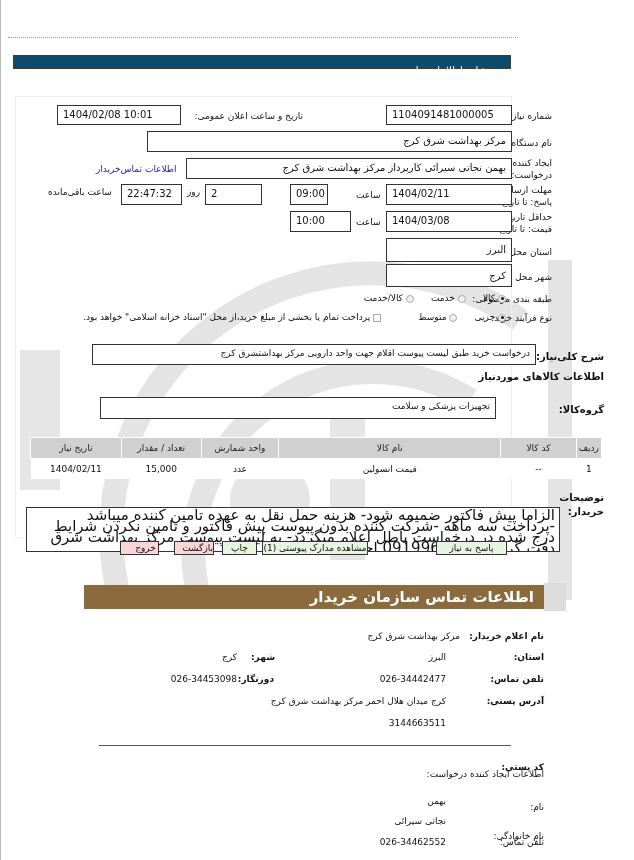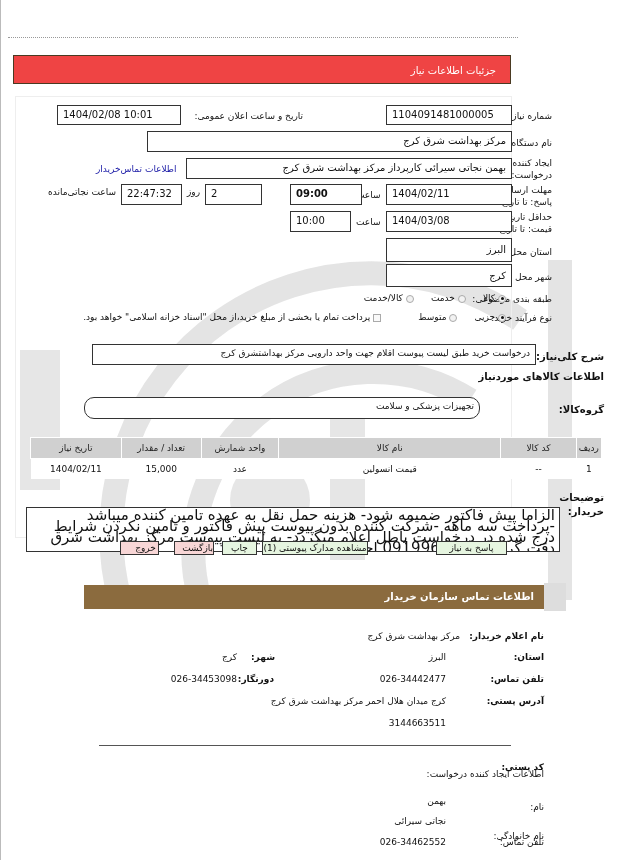--- a/index.html
+++ b/index.html
@@ -5,22 +5,22 @@
   html, body { margin:0; padding:0; }
   body {
     width:634px; height:860px; position:relative; overflow:hidden;
     background:#ffffff; font-family:"DejaVu Sans", sans-serif; font-size:9px; color:#111;
   }
   .abs { position:absolute; }
   .watermark { position:absolute; left:0; top:200px; width:634px; height:420px; pointer-events:none; }
   .leftline { position:absolute; left:0; top:0; width:1px; height:860px; background:#bbb; }
   .dotline { position:absolute; left:8px; top:37px; width:510px; border-top:1px dotted #999; }
   .topbar {
-    position:absolute; left:13px; top:55px; width:498px; height:29px;
-    background:#ef4444; border:1px solid #4a3a22; color:#fff; font-size:10px;
+    position:absolute; left:13px; top:55px; width:498px; height:14px;
+    background:#0c4a6e; border:1px solid #4a3a22; color:#fff; font-size:10px;
     direction:rtl; padding-right:14px; box-sizing:border-box; line-height:29px;
   }
   .panel { position:absolute; left:15px; top:96px; width:495px; height:440px; border:1px solid #eee; }
   .lbl { position:absolute; direction:rtl; text-align:right; font-size:9px; color:#111; line-height:12px; }
   .box {
     position:absolute; border:1px solid #333; background:#fff; box-sizing:border-box;
     direction:rtl; text-align:right; font-size:10px; padding:3px 5px; white-space:nowrap; overflow:hidden;
   }
   .box.ltr { direction:ltr; text-align:left; }
   .link { position:absolute; color:#1a1aa6; font-size:9px; direction:rtl; }
@@ -32,21 +32,21 @@
   .chk { display:inline-block; width:8px; height:8px; border:1px solid #aaa; background:#fafafa; vertical-align:middle; box-sizing:border-box; }
   .bold { font-weight:bold; }
   table.items { position:absolute; left:30px; top:437px; width:572px; border-collapse:collapse; direction:rtl; font-size:9px; }
   table.items th { background:#d0d0d0; color:#222; font-weight:normal; height:18px; border:1px solid #fff; }
   table.items td { text-align:center; height:18px; background:#fff; }
   .btn { position:absolute; height:14px; border:1px solid #333; font-size:9px; text-align:center; line-height:12px; box-sizing:border-box; direction:rtl; }
   .btn.green { background:#e6f5e0; }
   .btn.red { background:#f8d6d6;padding-left:12px; }
   .sect2 {
     position:absolute; left:84px; top:585px; width:460px; height:24px; background:#8b6b3e; color:#fff;
-    font-weight:bold; font-size:10px; direction:rtl; padding-right:10px; box-sizing:border-box; line-height:24px;
+    font-weight:bold; font-size:15px; direction:rtl; padding-right:10px; box-sizing:border-box; line-height:24px;
   }
   .hr { position:absolute; left:99px; top:745px; width:412px; border-top:1px solid #555; }
   .graybox { position:absolute; left:544px; top:583px; width:22px; height:28px; background:#ddd; }
 </style>
 </head>
 <body>
 
 <div class="leftline"></div>
 <div class="dotline"></div>
 
@@ -77,25 +77,25 @@
 <div class="lbl" style="right:82px; top:137px;">نام دستگاه خریدار:</div>
 <div class="box" style="left:147px; top:131px; width:365px; height:21px;">مرکز بهداشت شرق کرج</div>
 
 <div class="lbl" style="right:82px; top:157px; width:60px;">ایجاد کننده درخواست:</div>
 <div class="box" style="left:186px; top:158px; width:326px; height:21px;">بهمن نجاتی سیرائی کارپرداز مرکز بهداشت شرق کرج</div>
 <div class="link" style="left:96px; top:164px;">اطلاعات تماس‌خریدار</div>
 
 <div class="lbl" style="right:82px; top:184px; width:70px;">مهلت ارسال پاسخ: تا تاریخ:</div>
 <div class="box ltr" style="left:386px; top:184px; width:126px; height:21px;">1404/02/11</div>
 <div class="lbl" style="left:356px; top:189px;">ساعت</div>
-<div class="box ltr" style="left:290px; top:184px; width:72px; height:21px;font-weight:bold;">09:00</div>
+<div class="box ltr" style="left:290px; top:184px; width:38px; height:21px;">09:00</div>
 <div class="box ltr" style="left:205px; top:184px; width:57px; height:21px;">2</div>
 <div class="lbl" style="left:187px; top:186px;">روز</div>
 <div class="box ltr" style="left:121px; top:184px; width:61px; height:21px;">22:47:32</div>
-<div class="lbl" style="left:48px; top:186px;">ساعت نجاتی‌مانده</div>
+<div class="lbl" style="left:48px; top:186px;">ساعت باقی‌مانده</div>
 
 <div class="lbl" style="right:82px; top:211px; width:70px;">حداقل تاریخ اعتبار قیمت: تا تاریخ:</div>
 <div class="box ltr" style="left:386px; top:211px; width:126px; height:21px;">1404/03/08</div>
 <div class="lbl" style="left:356px; top:216px;">ساعت</div>
 <div class="box ltr" style="left:290px; top:211px; width:61px; height:21px;">10:00</div>
 
 <div class="lbl" style="right:82px; top:246px;">استان محل تحویل:</div>
 <div class="box" style="left:386px; top:238px; width:126px; height:24px; padding-top:5px;">البرز</div>
 
 <div class="lbl" style="right:82px; top:271px;">شهر محل تحویل:</div>
@@ -124,21 +124,21 @@
   <span class="chk"></span>
   <span>پرداخت تمام یا بخشی از مبلغ خرید،از محل "اسناد خزانه اسلامی" خواهد بود.</span>
 </div>
 
 <div class="lbl bold" style="right:30px; top:351px; font-size:10px;">شرح کلی‌نیاز:</div>
 <div class="box" style="left:92px; top:344px; width:444px; height:21px; font-size:9px;">درخواست خرید طبق لیست پیوست اقلام جهت واحد دارویی مرکز بهداشتشرق کرج</div>
 
 <div class="lbl bold" style="right:30px; top:371px; font-size:10px;">اطلاعات کالاهای موردنیاز</div>
 
 <div class="lbl bold" style="right:30px; top:404px; font-size:10px;">گروه‌کالا:</div>
-<div class="box" style="left:84px; top:397px; width:396px; height:22px; font-size:9px;border-radius:10px;">تجهیزات پزشکی و سلامت</div>
+<div class="box" style="left:100px; top:397px; width:396px; height:22px; font-size:9px;">تجهیزات پزشکی و سلامت</div>
 
 <table class="items">
   <thead>
     <tr>
       <th style="width:20px;">ردیف</th>
       <th style="width:66px;">کد کالا</th>
       <th style="width:200px;">نام کالا</th>
       <th style="width:68px;">واحد شمارش</th>
       <th style="width:70px;">تعداد / مقدار</th>
       <th style="width:80px;">تاریخ نیاز</th>

